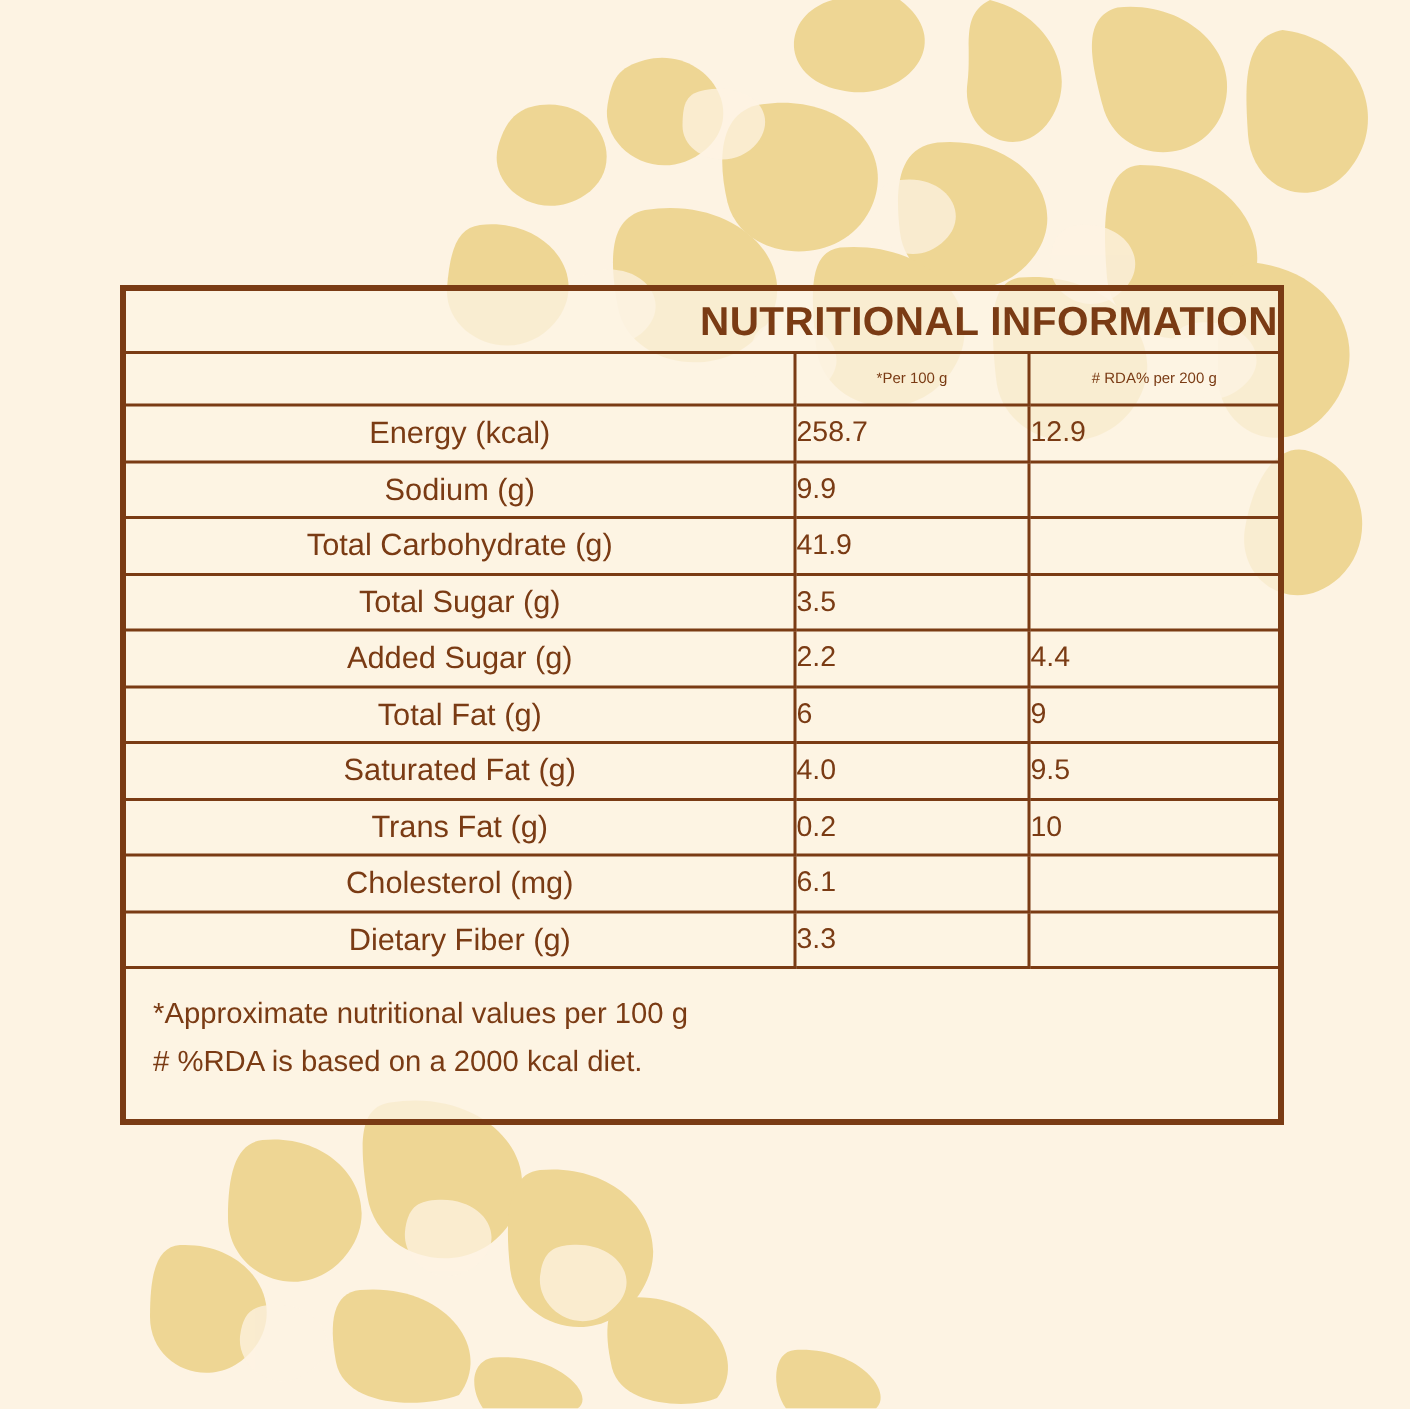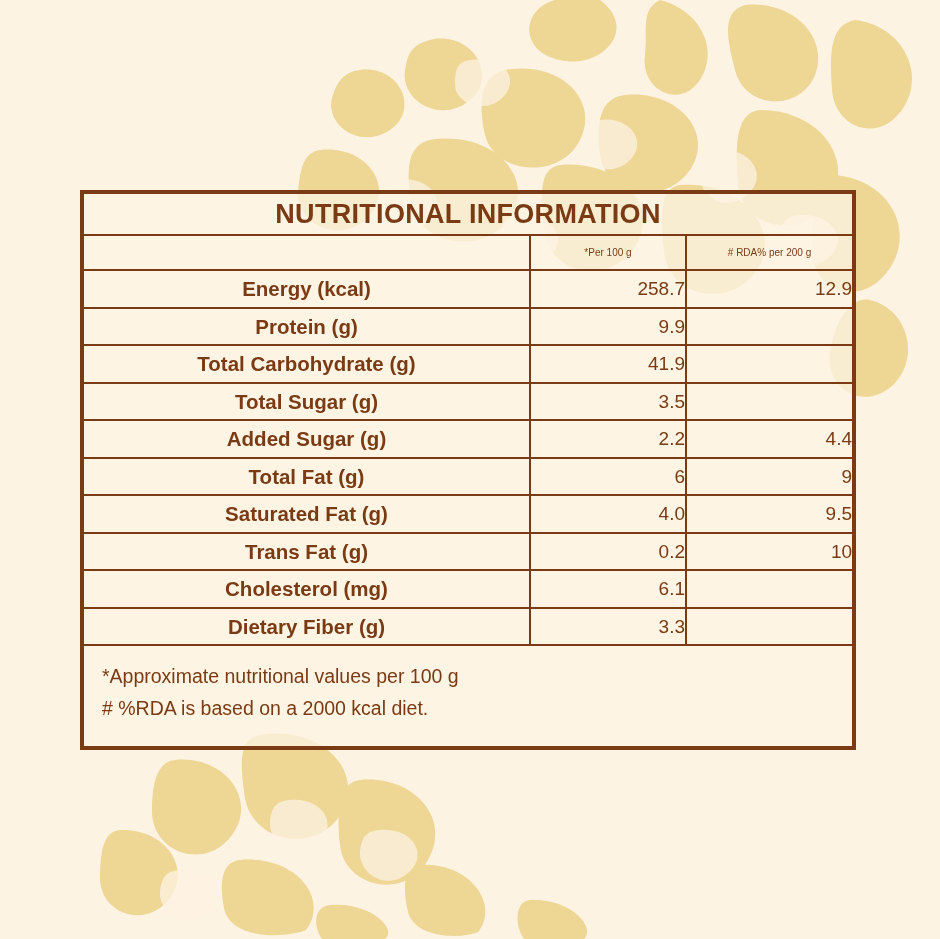--- a/index.html
+++ b/index.html
@@ -53,21 +53,21 @@
     border-left: 0;
   }
   table.nutri tr td:last-child, table.nutri tr th:last-child {
     border-right: 0;
   }
   table.nutri tr:first-child th, table.nutri tr:first-child td {
     border-top: 0;
   }
 
   .title-cell {
-    text-align: center;
+    text-align: right;
     font-size: 27px;
     font-weight: bold;
     letter-spacing: 0.3px;
     height: 40px;
     line-height: 40px;
     color: #7A3B14;
   }
 
   .col-label { width: 446px; }
   .col-per   { width: 156px; }
@@ -80,24 +80,23 @@
     line-height: 33px;
     font-weight: normal;
   }
   .hdr-blank { height: 33px; }
 
   .row-label {
     text-align: center;
     font-size: 20.5px;
     height: 35.5px;
     line-height: 35.5px;
-    font-weight: bold;
   }
   .row-val {
-    text-align: right;
+    text-align: left;
     font-size: 19px;
     height: 35.5px;
     line-height: 35.5px;
   }
 
   .footnotes {
     padding: 14px 16px 0 18px;
   }
   .footnote {
     color: #7A3B14;
@@ -163,21 +162,21 @@
         <td class="hdr-cell">*Per 100 g</td>
         <td class="hdr-cell"># RDA% per 200 g</td>
       </tr>
 
       <tr>
         <td class="row-label">Energy (kcal)</td>
         <td class="row-val">258.7</td>
         <td class="row-val">12.9</td>
       </tr>
       <tr>
-        <td class="row-label">Protein (g)</td>
+        <td class="row-label">Sodium (g)</td>
         <td class="row-val">9.9</td>
         <td class="row-val"></td>
       </tr>
       <tr>
         <td class="row-label">Total Carbohydrate (g)</td>
         <td class="row-val">41.9</td>
         <td class="row-val"></td>
       </tr>
       <tr>
         <td class="row-label">Total Sugar (g)</td>

